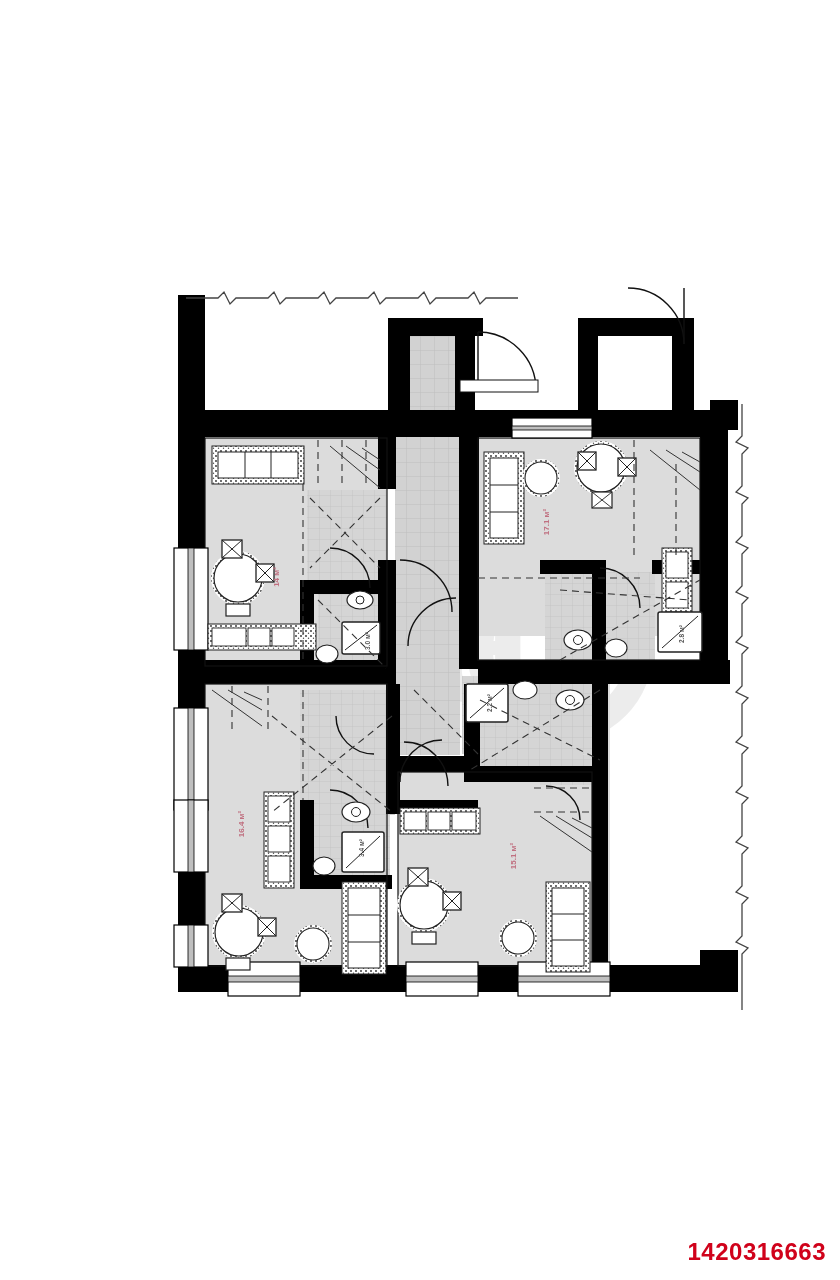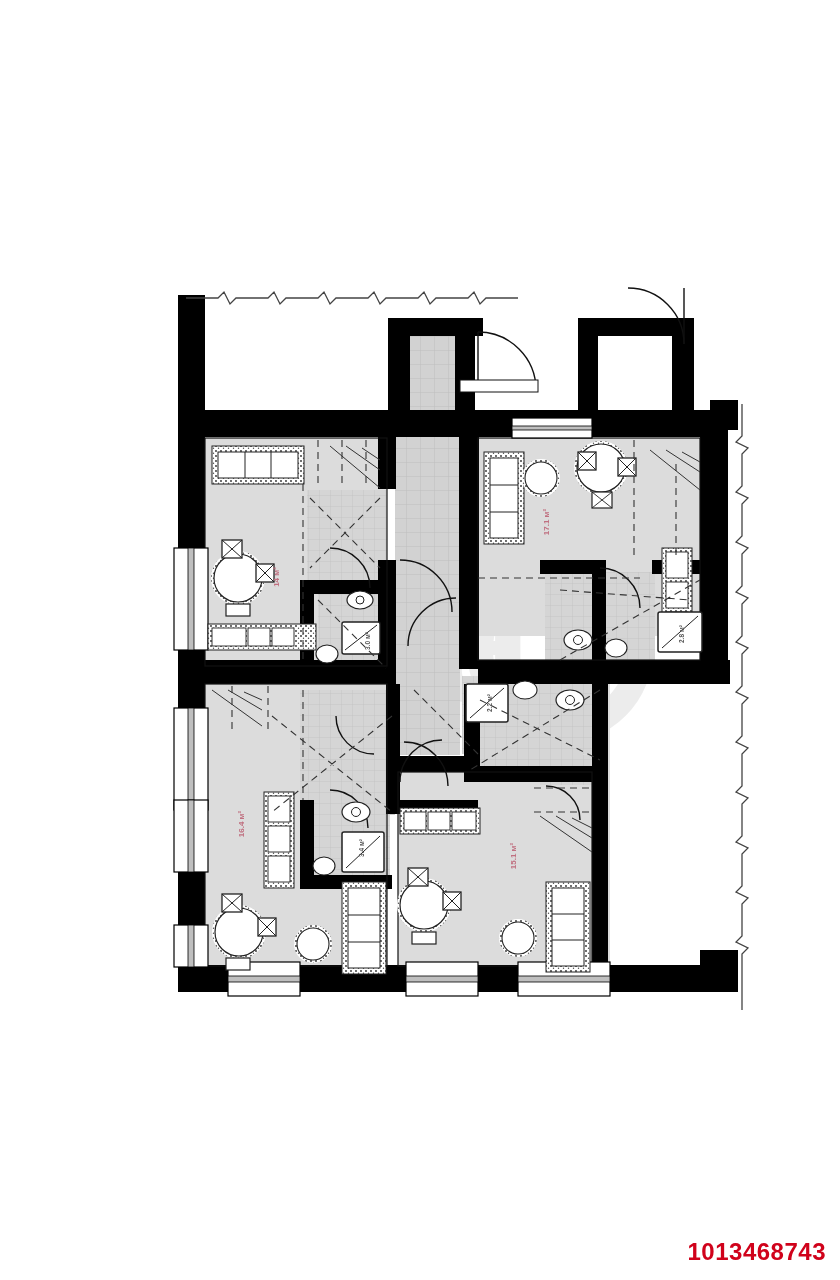--- a/index.html
+++ b/index.html
@@ -390,13 +390,13 @@
     <text transform="translate(516,856) rotate(-90)" text-anchor="middle">15.1 м²</text>
     <text transform="translate(370,641) rotate(-90)" text-anchor="middle" fill="#555" font-size="6.5">3.0 м²</text>
     <text transform="translate(684,634) rotate(-90)" text-anchor="middle" fill="#555" font-size="6.5">2.8 м²</text>
     <text transform="translate(492,703) rotate(-90)" text-anchor="middle" fill="#555" font-size="6.5">2.2 м²</text>
     <text transform="translate(364,848) rotate(-90)" text-anchor="middle" fill="#555" font-size="6.5">3.4 м²</text>
   </g>
 
   </g>
 </svg>
 
-<div class="listing-id">1013468743</div>
+<div class="listing-id">1420316663</div>
 
 </body></html>

